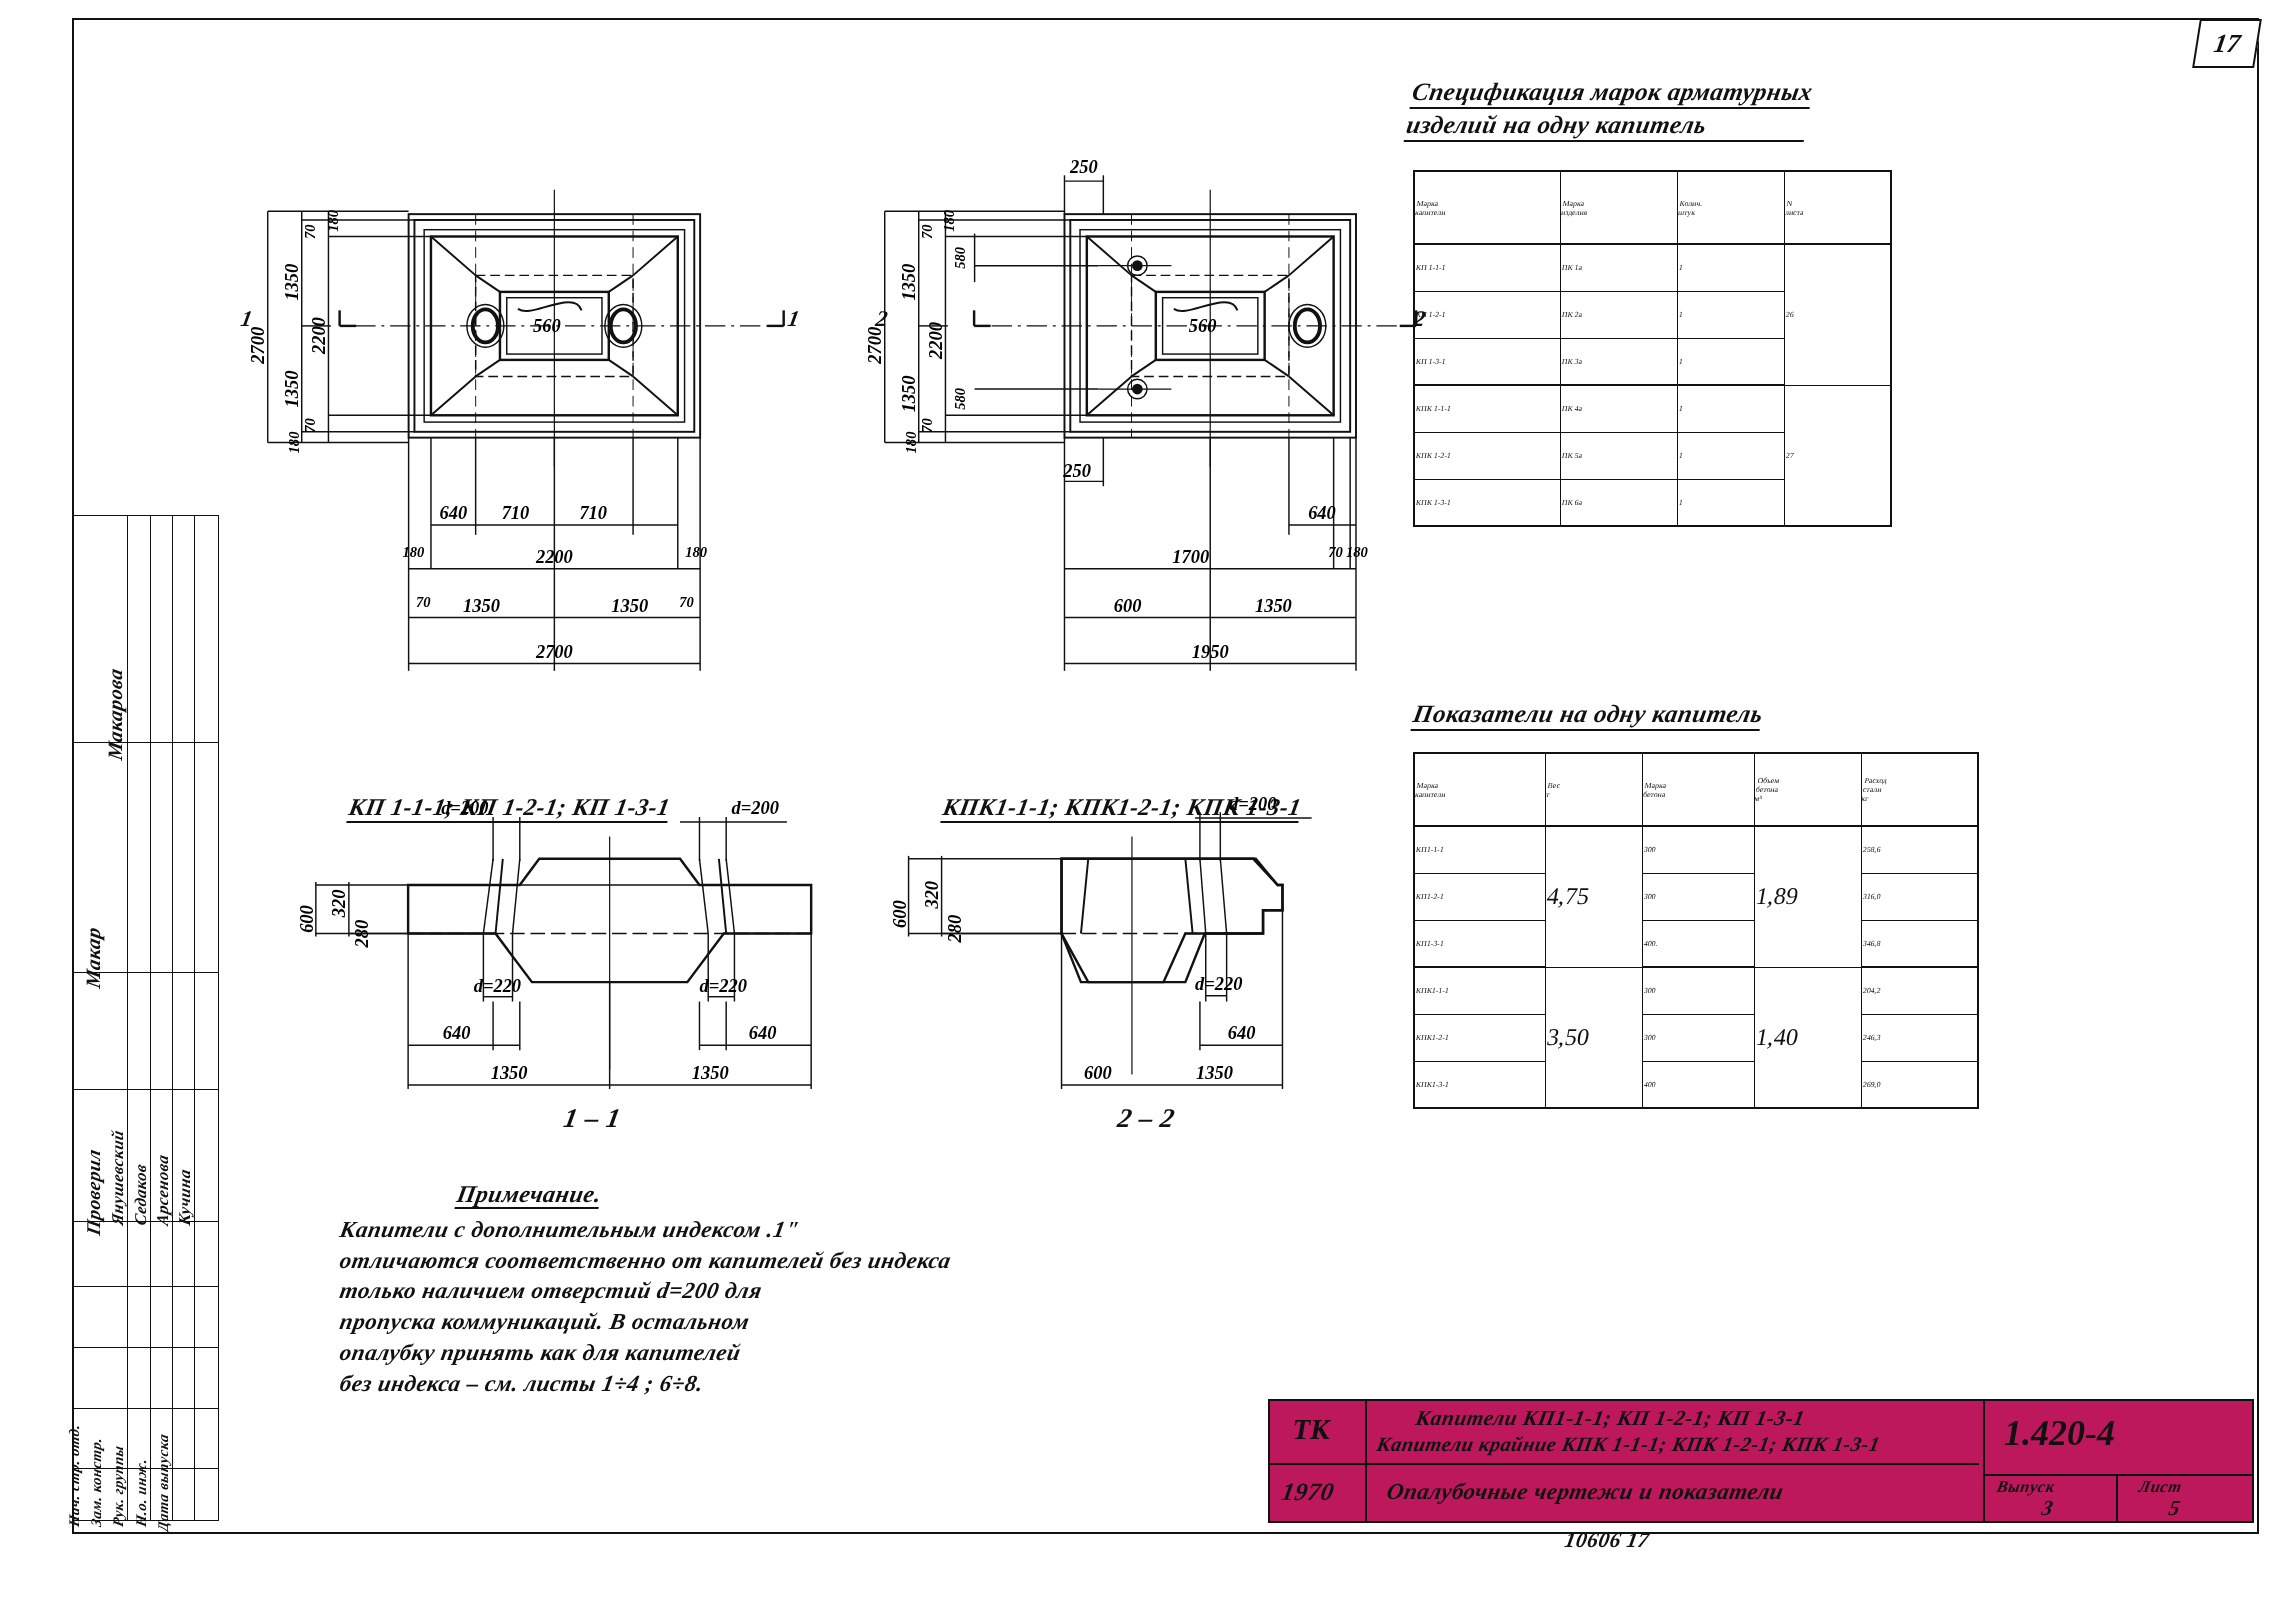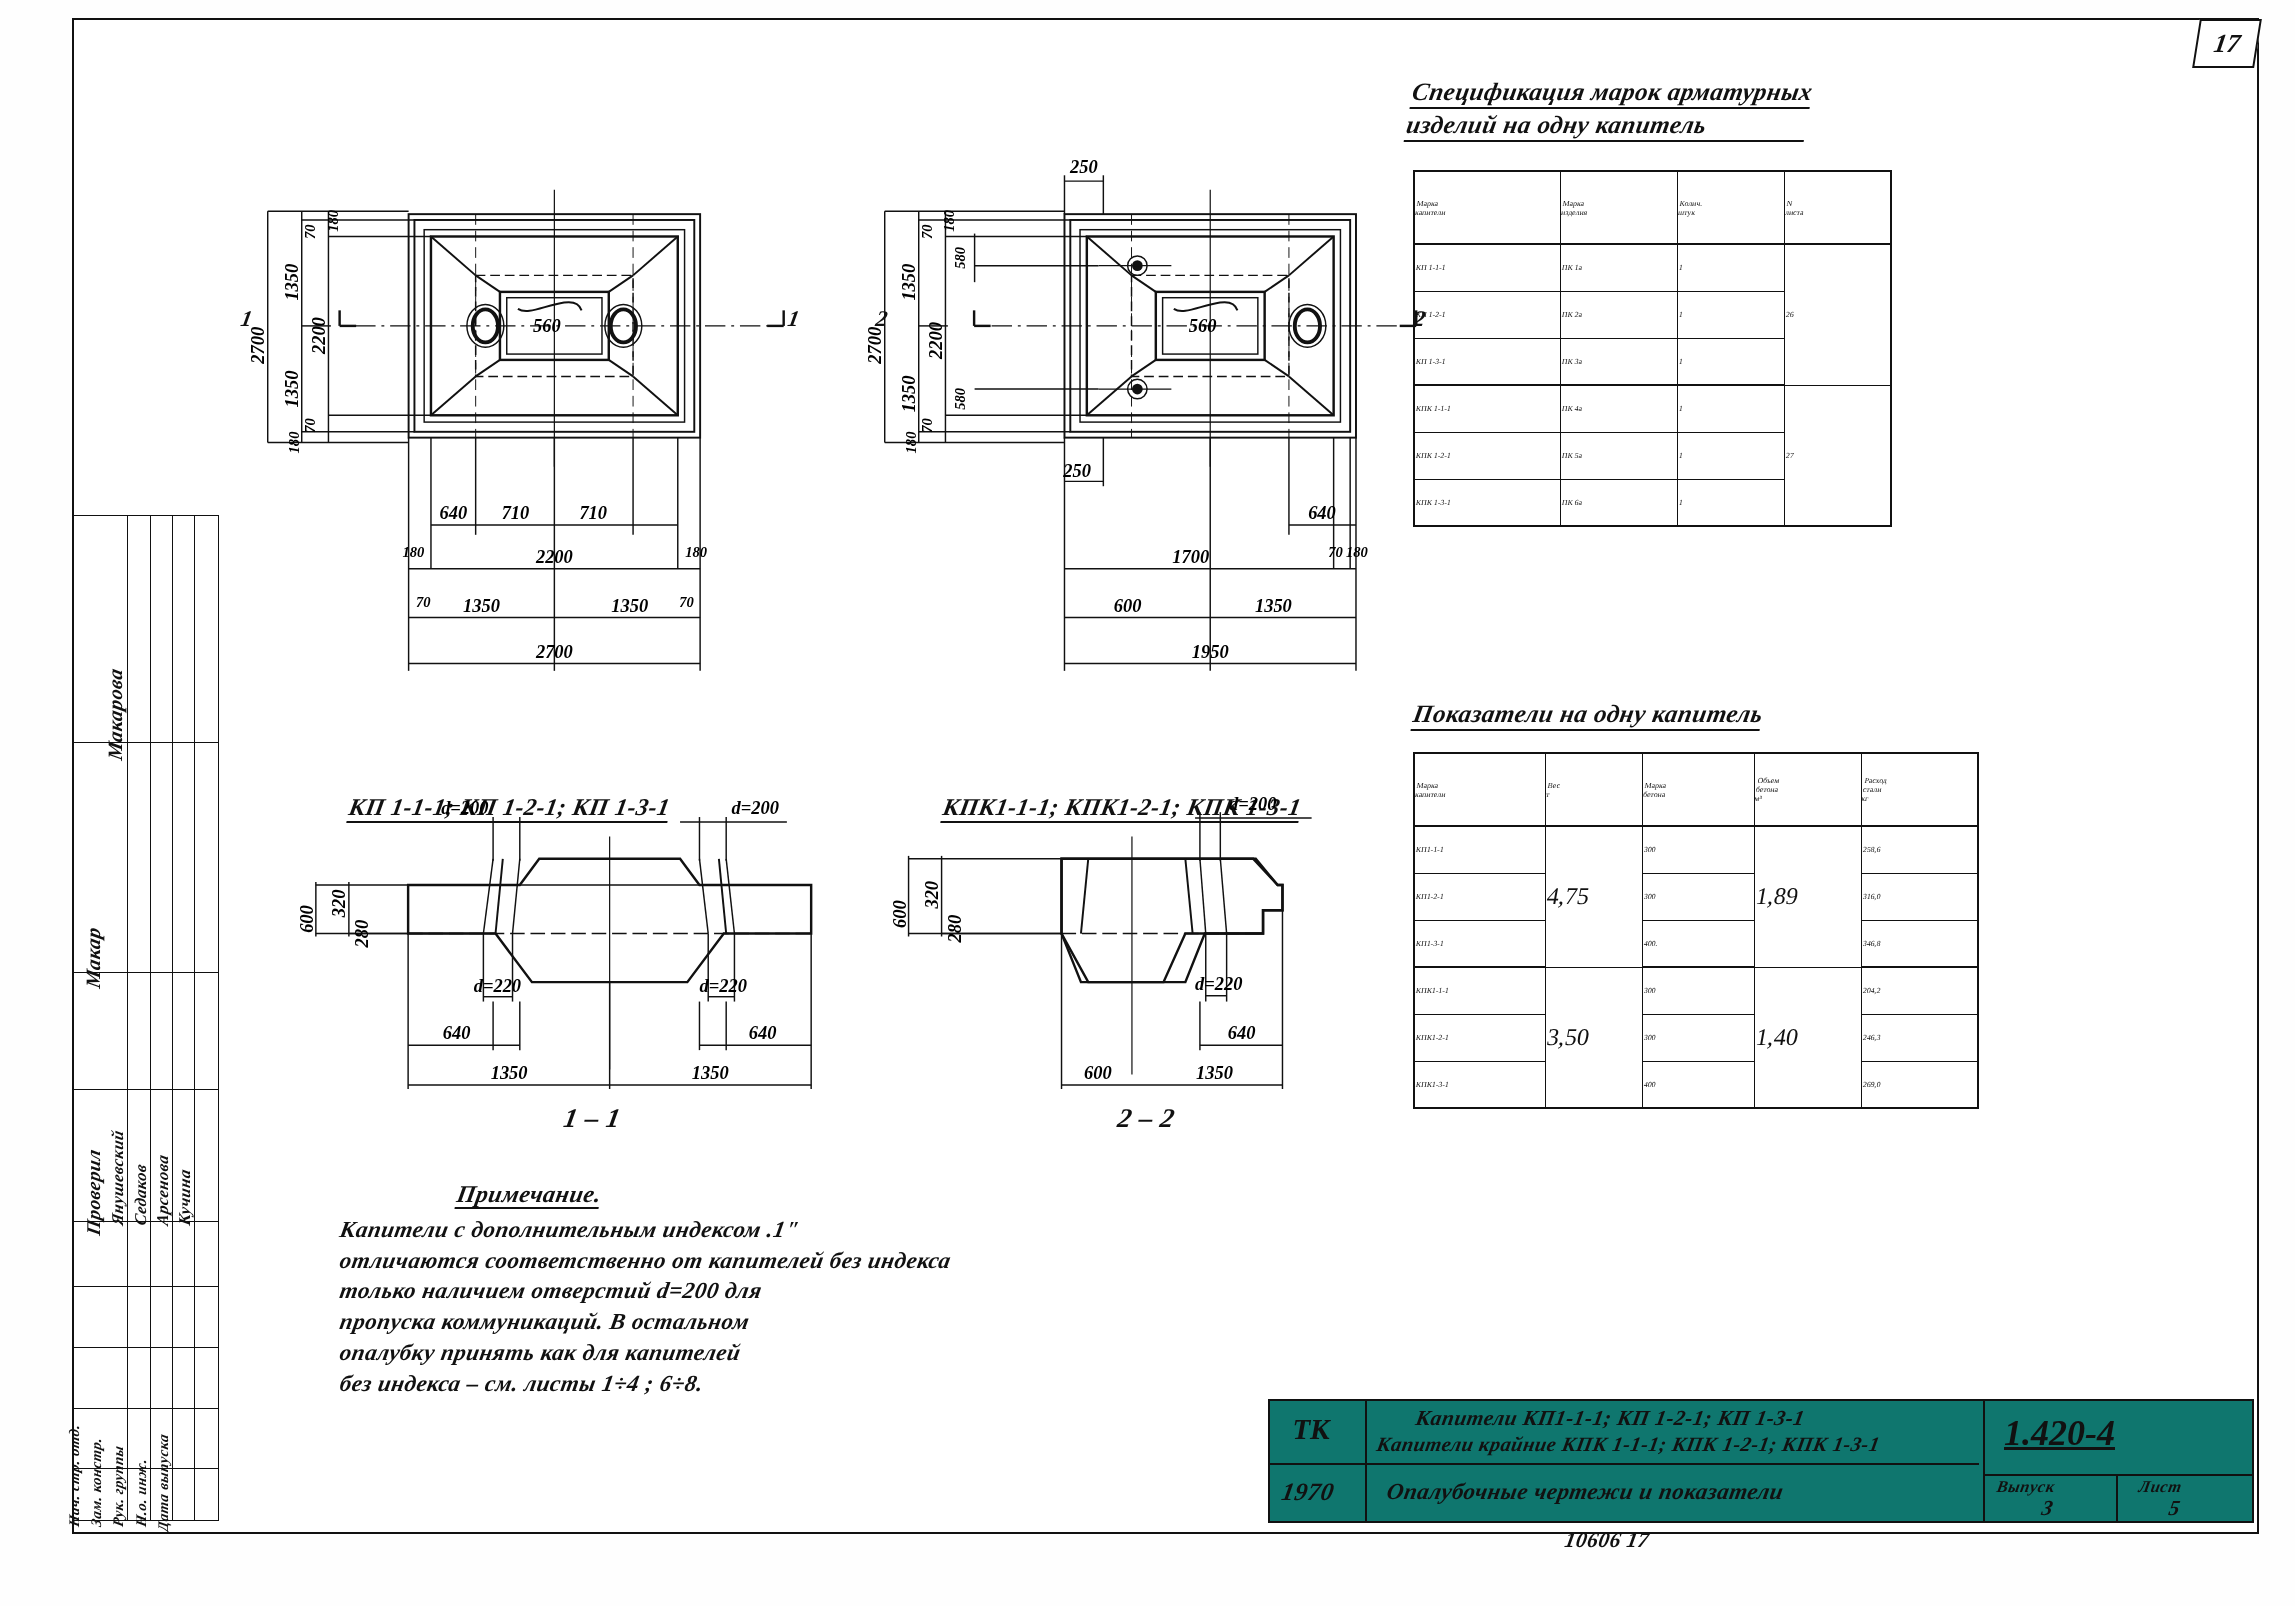--- a/index.html
+++ b/index.html
@@ -47,21 +47,21 @@
 
   
   .note{ position:absolute; left:340px; top:1181px; width:855px;}
   .note .nt{ font-size:24px; margin-bottom:6.8px; }
   .note .nt span{ border-bottom:2.4px solid #111; }
   .note .nl{ font-size:23px; line-height:1.34; letter-spacing:0.5px;}
 
   
   .titleblock{
     position:absolute; left:1268px; top:1399px; width:986px; height:124px;
-    border:2.4px solid #111; background:#0f766e;
+    border:2.4px solid #111; background:#be185d;
   }
   .tb-txt{ font-family:"Liberation Serif", serif; font-style:italic; font-weight:bold; white-space:nowrap;}
 
   
   .leftstamp{ position:absolute; left:73px; top:515px; width:146px; height:1006px; }
   .ls-col{ position:absolute; top:0; bottom:0; border-right:1.5px solid #111; }
   .ls-row{ position:absolute; left:0; right:0; border-bottom:1.5px solid #111; }
   .rot{ position:absolute; transform-origin:left bottom; white-space:nowrap;
         font-family:"Liberation Serif", serif; font-style:italic; font-weight:bold; }
   .bottomstamp{ position:absolute; left:1565px; top:1528px; font-size:21.4px; }
@@ -564,21 +564,21 @@
     <div style="position:absolute; left:713px; top:73px; right:0; border-top:2.4px solid #111;"></div>
     <div style="position:absolute; left:846px; top:73px; width:1.9px; bottom:0; background:#111;"></div>
 
     <div class="tb-txt" style="left:22.4px; top:11.7px; position:absolute; font-size:29px;">ТК</div>
     <div class="tb-txt hw" style="left:11.7px; top:77px; position:absolute; font-size:25px;">1970</div>
 
     <div class="tb-txt hw" style="left:146px; top:4.9px; position:absolute; font-size:21.4px;">Капители КП1-1-1; КП 1-2-1; КП 1-3-1</div>
     <div class="tb-txt hw" style="left:107px; top:32px; position:absolute; font-size:20.4px;">Капители крайние КПК 1-1-1; КПК 1-2-1; КПК 1-3-1</div>
     <div class="tb-txt hw" style="left:117px; top:78px; position:absolute; font-size:23px;">Опалубочные чертежи  и показатели</div>
 
-    <div class="tb-txt" style="left:734px; top:10.7px; position:absolute; font-size:36px;text-decoration:underline;">1.420-4</div>
+    <div class="tb-txt" style="left:734px; top:10.7px; position:absolute; font-size:36px;">1.420-4</div>
     <div class="tb-txt hw" style="left:727px; top:76px; position:absolute; font-size:16.5px;">Выпуск</div>
     <div class="tb-txt hw" style="left:772px; top:95px; position:absolute; font-size:21.4px;">3</div>
     <div class="tb-txt hw" style="left:869px; top:76px; position:absolute; font-size:16.5px;">Лист</div>
     <div class="tb-txt hw" style="left:899px; top:95px; position:absolute; font-size:21.4px;">5</div>
   </div>
 
   <div class="bottomstamp hw">10606   17</div>
 
   <div class="leftstamp">
     <div style="position:absolute; inset:0; border:1.9px solid #111;"></div>

